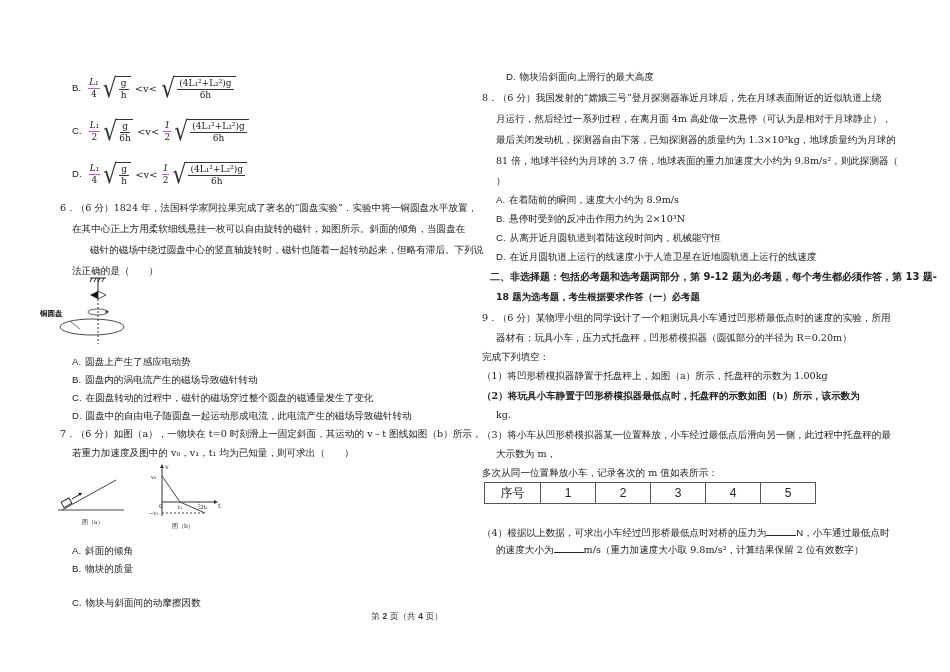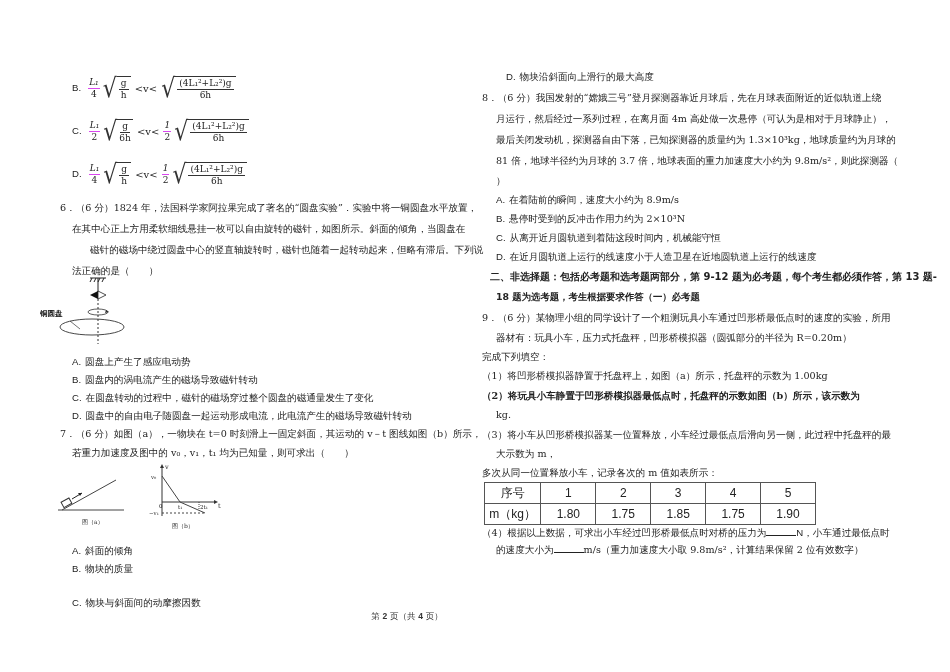--- a/index.html
+++ b/index.html
@@ -213,28 +213,20 @@
     <table class="data" style="top:482px;left:2px;width:332px;">
       <tbody>
           <tr>
         <td style="width:56px;">序号</td>
         <td style="width:55px;">1</td>
         <td style="width:55px;">2</td>
         <td style="width:55px;">3</td>
         <td style="width:55px;">4</td>
         <td style="width:55px;">5</td>
       </tr>
-      <tr>
-        <td>m（kg）</td>
-        <td>1.80</td>
-        <td>1.75</td>
-        <td>1.85</td>
-        <td>1.75</td>
-        <td>1.90</td>
-      </tr>
     </tbody>
       </table>
 
     <div class="line" style="top:525px;left:0px;">
       <span>（4）根据以上数据，可求出小车经过凹形桥最低点时对桥的压力为</span><span class="blank"></span><span class="latin">N，小车通过最低点时</span>
     </div>
     <div class="line" style="top:542px;left:14px;">
       <span>的速度大小为</span><span class="blank"></span><span>m/s（重力加速度大小取 9.8m/s²，计算结果保留 2 位有效数字）</span>
     </div>
   </div>

